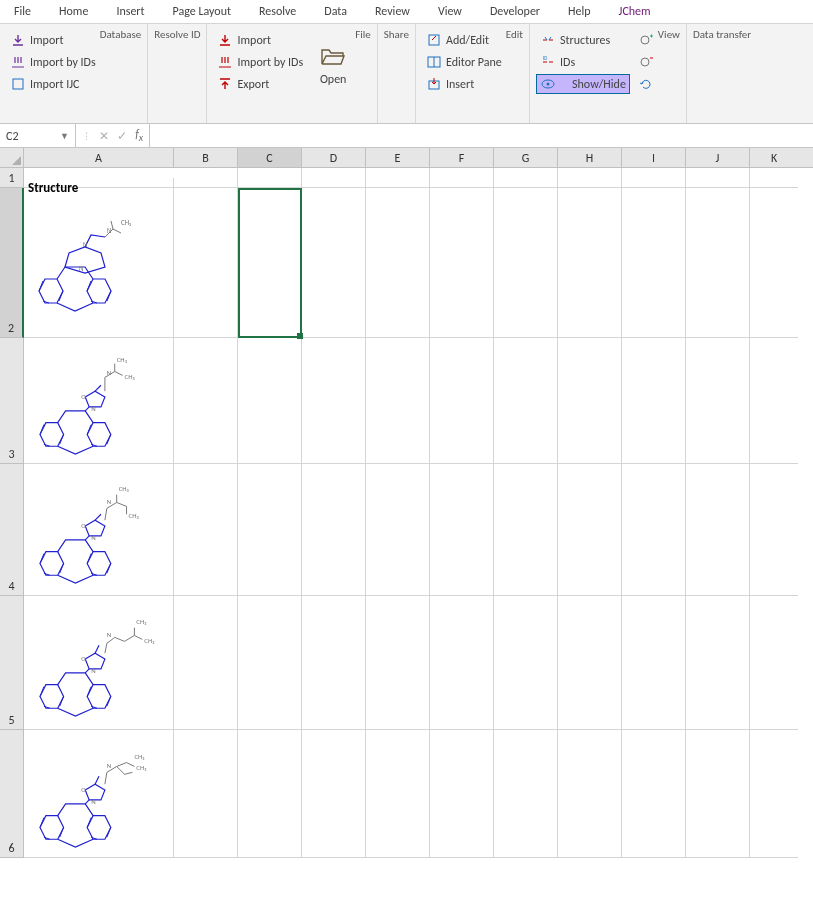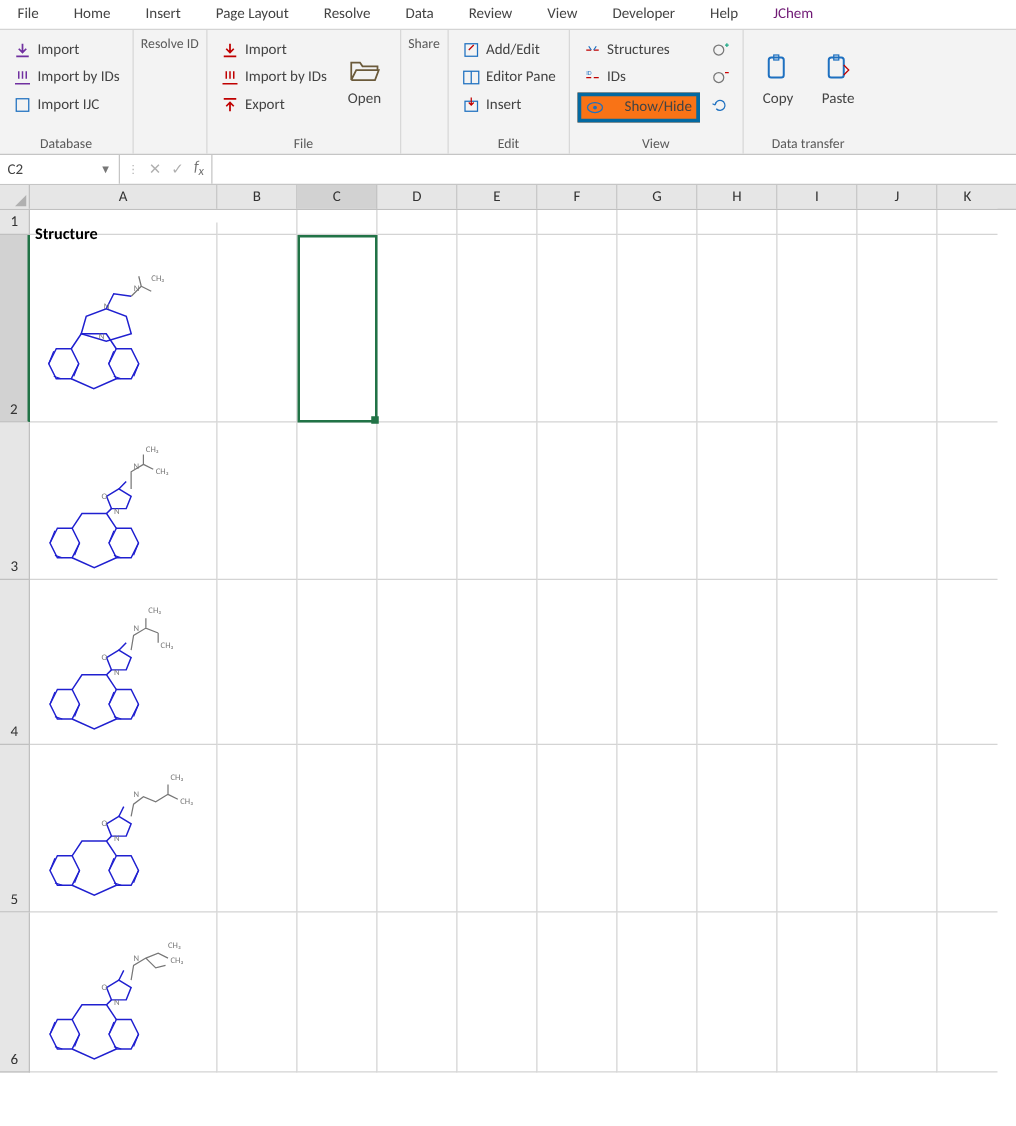--- a/index.html
+++ b/index.html
@@ -5,33 +5,33 @@
   * { box-sizing: border-box; margin: 0; padding: 0; }
   body { font-family: "Segoe UI", Calibri, sans-serif; font-size: 12px; background: #fff; width: 813px; height: 901px; overflow: hidden; color: #444; }
   
   
   .menubar { display: flex; height: 24px; border-bottom: 1px solid #d4d4d4; background: #fff; }
   .menu-item { padding: 4px 14px; font-size: 12px; cursor: pointer; color: #444; }
   .menu-item.active { color: #701a75; }
   
   
   .ribbon { display: flex; height: 100px; border-bottom: 1px solid #c5c5c5; background: #f3f3f3; }
-  .ribbon-group { border-right: 1px solid #d8d8d8; display: flex; flex-direction: column; justify-content: space-between; padding: 2px 6px 0 6px; }
+  .ribbon-group { border-right: 1px solid #d8d8d8; display: flex; flex-direction: row; justify-content: space-between; padding: 2px 6px 0 6px; }
   .ribbon-group-label { text-align: center; color: #5a5a5a; font-size: 11px; padding: 2px 0 2px 0; }
   .ribbon-body { flex: 1; display: flex; align-items: flex-start; gap: 4px; }
   .ribbon-col { display: flex; flex-direction: column; gap: 2px; padding-top: 4px; }
   .ribbon-item { display: flex; align-items: center; gap: 4px; padding: 2px 4px; font-size: 12px; white-space: nowrap; cursor: pointer; }
-  .ribbon-item.active { background: #f97316; border: 3px solid #0369a1; padding: 1px 3px; gap: 16px; }
+  .ribbon-item.active { background: #c4b5fd; border: 1px solid #0369a1; padding: 1px 3px; gap: 16px; }
   .ribbon-big { display: flex; flex-direction: column; align-items: center; justify-content: center; padding: 4px 8px; cursor: pointer; gap: 2px; font-size: 12px; text-align: center; height: 76px; }
   .ribbon-big .icon { width: 28px; height: 28px; display: flex; align-items: center; justify-content: center; }
   .small-icon { width: 16px; height: 16px; display: inline-flex; align-items: center; justify-content: center; flex-shrink: 0; }
   
   
   .namebar { display: flex; height: 24px; border-bottom: 1px solid #c5c5c5; align-items: stretch; background: #fff; }
-  .namebox { width: 96px; border-right: 1px solid #c5c5c5; display: flex; align-items: center; padding: 0 6px; position: relative; background: #fff; }
+  .namebox { width: 76px; border-right: 1px solid #c5c5c5; display: flex; align-items: center; padding: 0 6px; position: relative; background: #fff; }
   .namebox-dd { color: #777; font-size: 9px; margin-left: auto; }
   .fx-controls { display: flex; align-items: center; border-right: 1px solid #c5c5c5; padding: 0 6px; gap: 8px; color: #b0b0b0; }
   .fx-controls .fx { color: #737373; font-style: italic; }
   .formula-input { flex: 1; padding: 0 6px; display: flex; align-items: center; }
   
   
   .grid { position: relative; }
   .col-headers { display: flex; height: 20px; background: #e6e6e6; border-bottom: 1px solid #c0c0c0; }
   .corner { width: 24px; border-right: 1px solid #c0c0c0; background: #e6e6e6; position: relative; }
   .corner::after { content: ""; position: absolute; right: 2px; bottom: 2px; border-style: solid; border-width: 0 0 9px 9px; border-color: transparent transparent #b0b0b0 transparent; }
@@ -238,41 +238,20 @@
                 <path d="M4 8a4 4 0 1 1 1 3M4 8l-2-1m2 1l1-2" stroke="#1e70c0" fill="none"></path>
               </svg>
             </span>
         </div>
       </div>
     </div>
     <div class="ribbon-group-label">View</div>
   </div>
 
   <div class="ribbon-group" style="border-right:none">
-    <div class="ribbon-body">
-      <div class="ribbon-big">
-        <span class="icon">
-            <svg viewBox="0 0 28 28">
-              <rect x="6" y="4" width="12" height="16" rx="2" stroke="#1e70c0" stroke-width="1.6" fill="none"></rect>
-              <rect x="10" y="2" width="4" height="4" stroke="#1e70c0" fill="none"></rect>
-            </svg>
-          </span>
-        <span>Copy</span>
-      </div>
-      <div class="ribbon-big">
-        <span class="icon">
-            <svg viewBox="0 0 28 28">
-              <rect x="6" y="4" width="12" height="16" rx="2" stroke="#1e70c0" stroke-width="1.6" fill="none"></rect>
-              <rect x="10" y="2" width="4" height="4" stroke="#1e70c0" fill="none"></rect>
-              <path d="M18 10l4 4-4 4" stroke="#c00000" fill="none"></path>
-            </svg>
-          </span>
-        <span>Paste</span>
-      </div>
-    </div>
     <div class="ribbon-group-label">Data transfer</div>
   </div>
 
 </div>
 
 <div class="namebar">
   <div class="namebox">
     <span>C2</span>
     <span class="namebox-dd">▼</span>
   </div>

